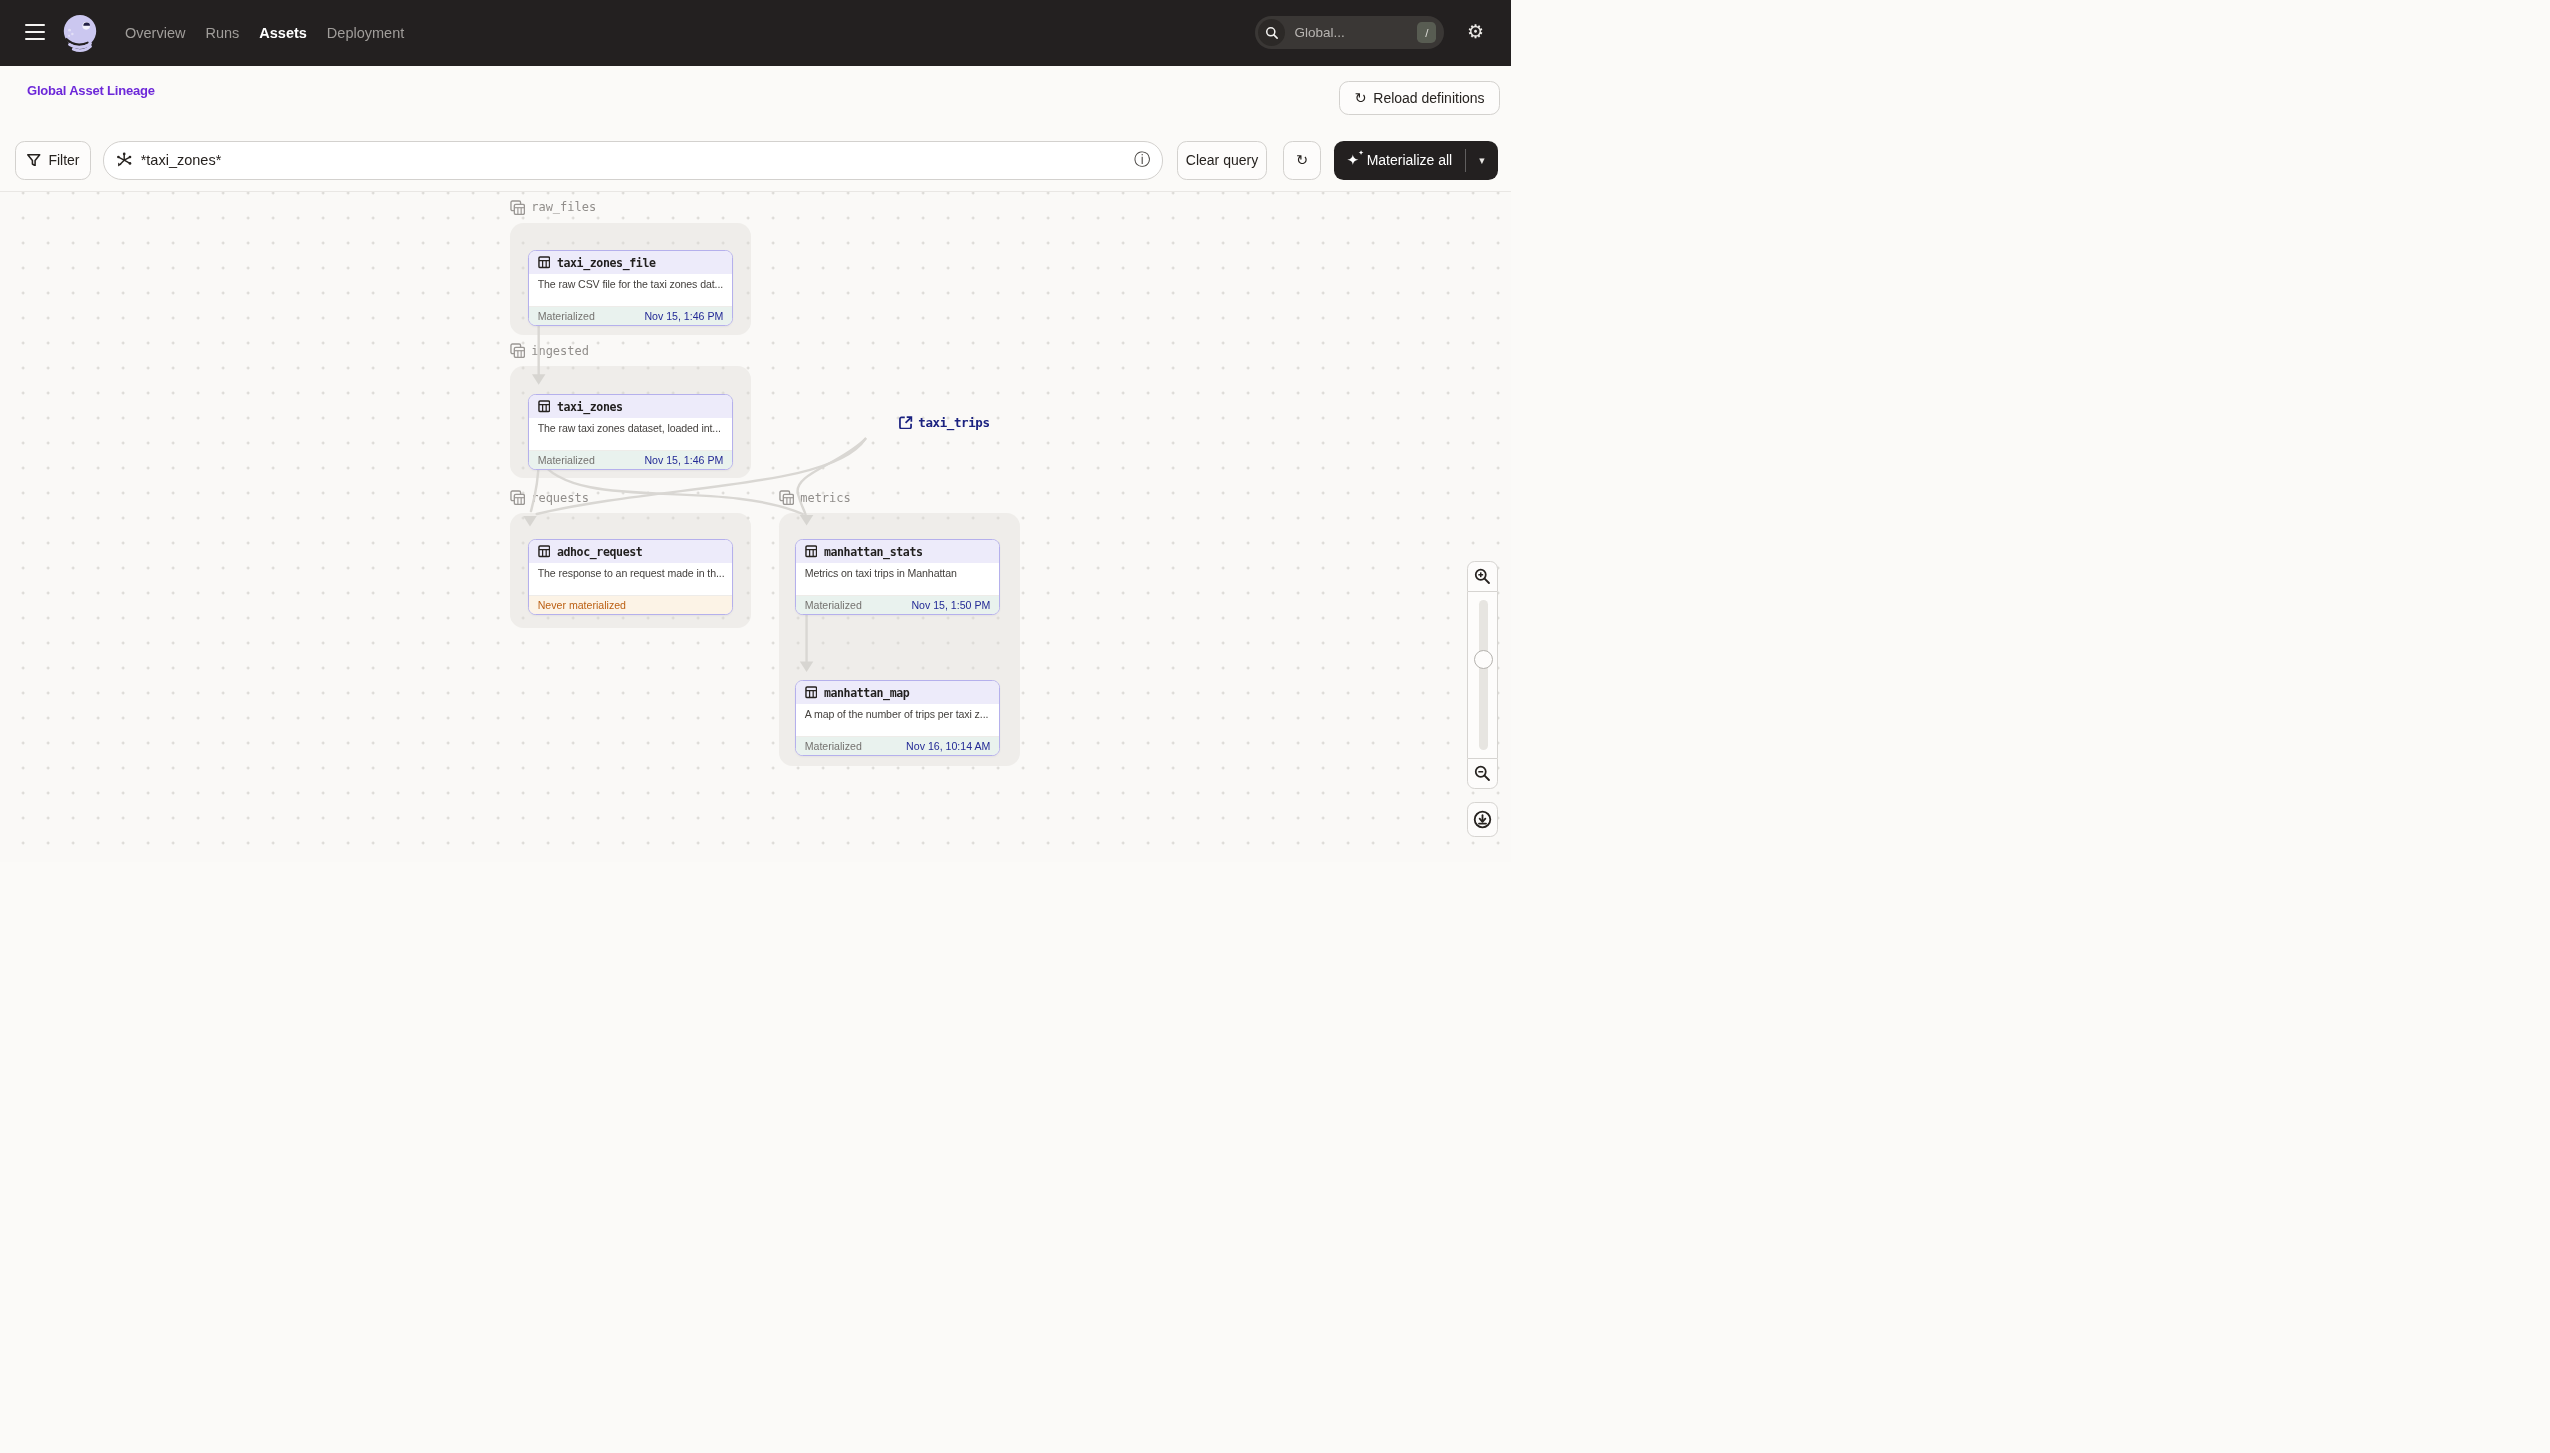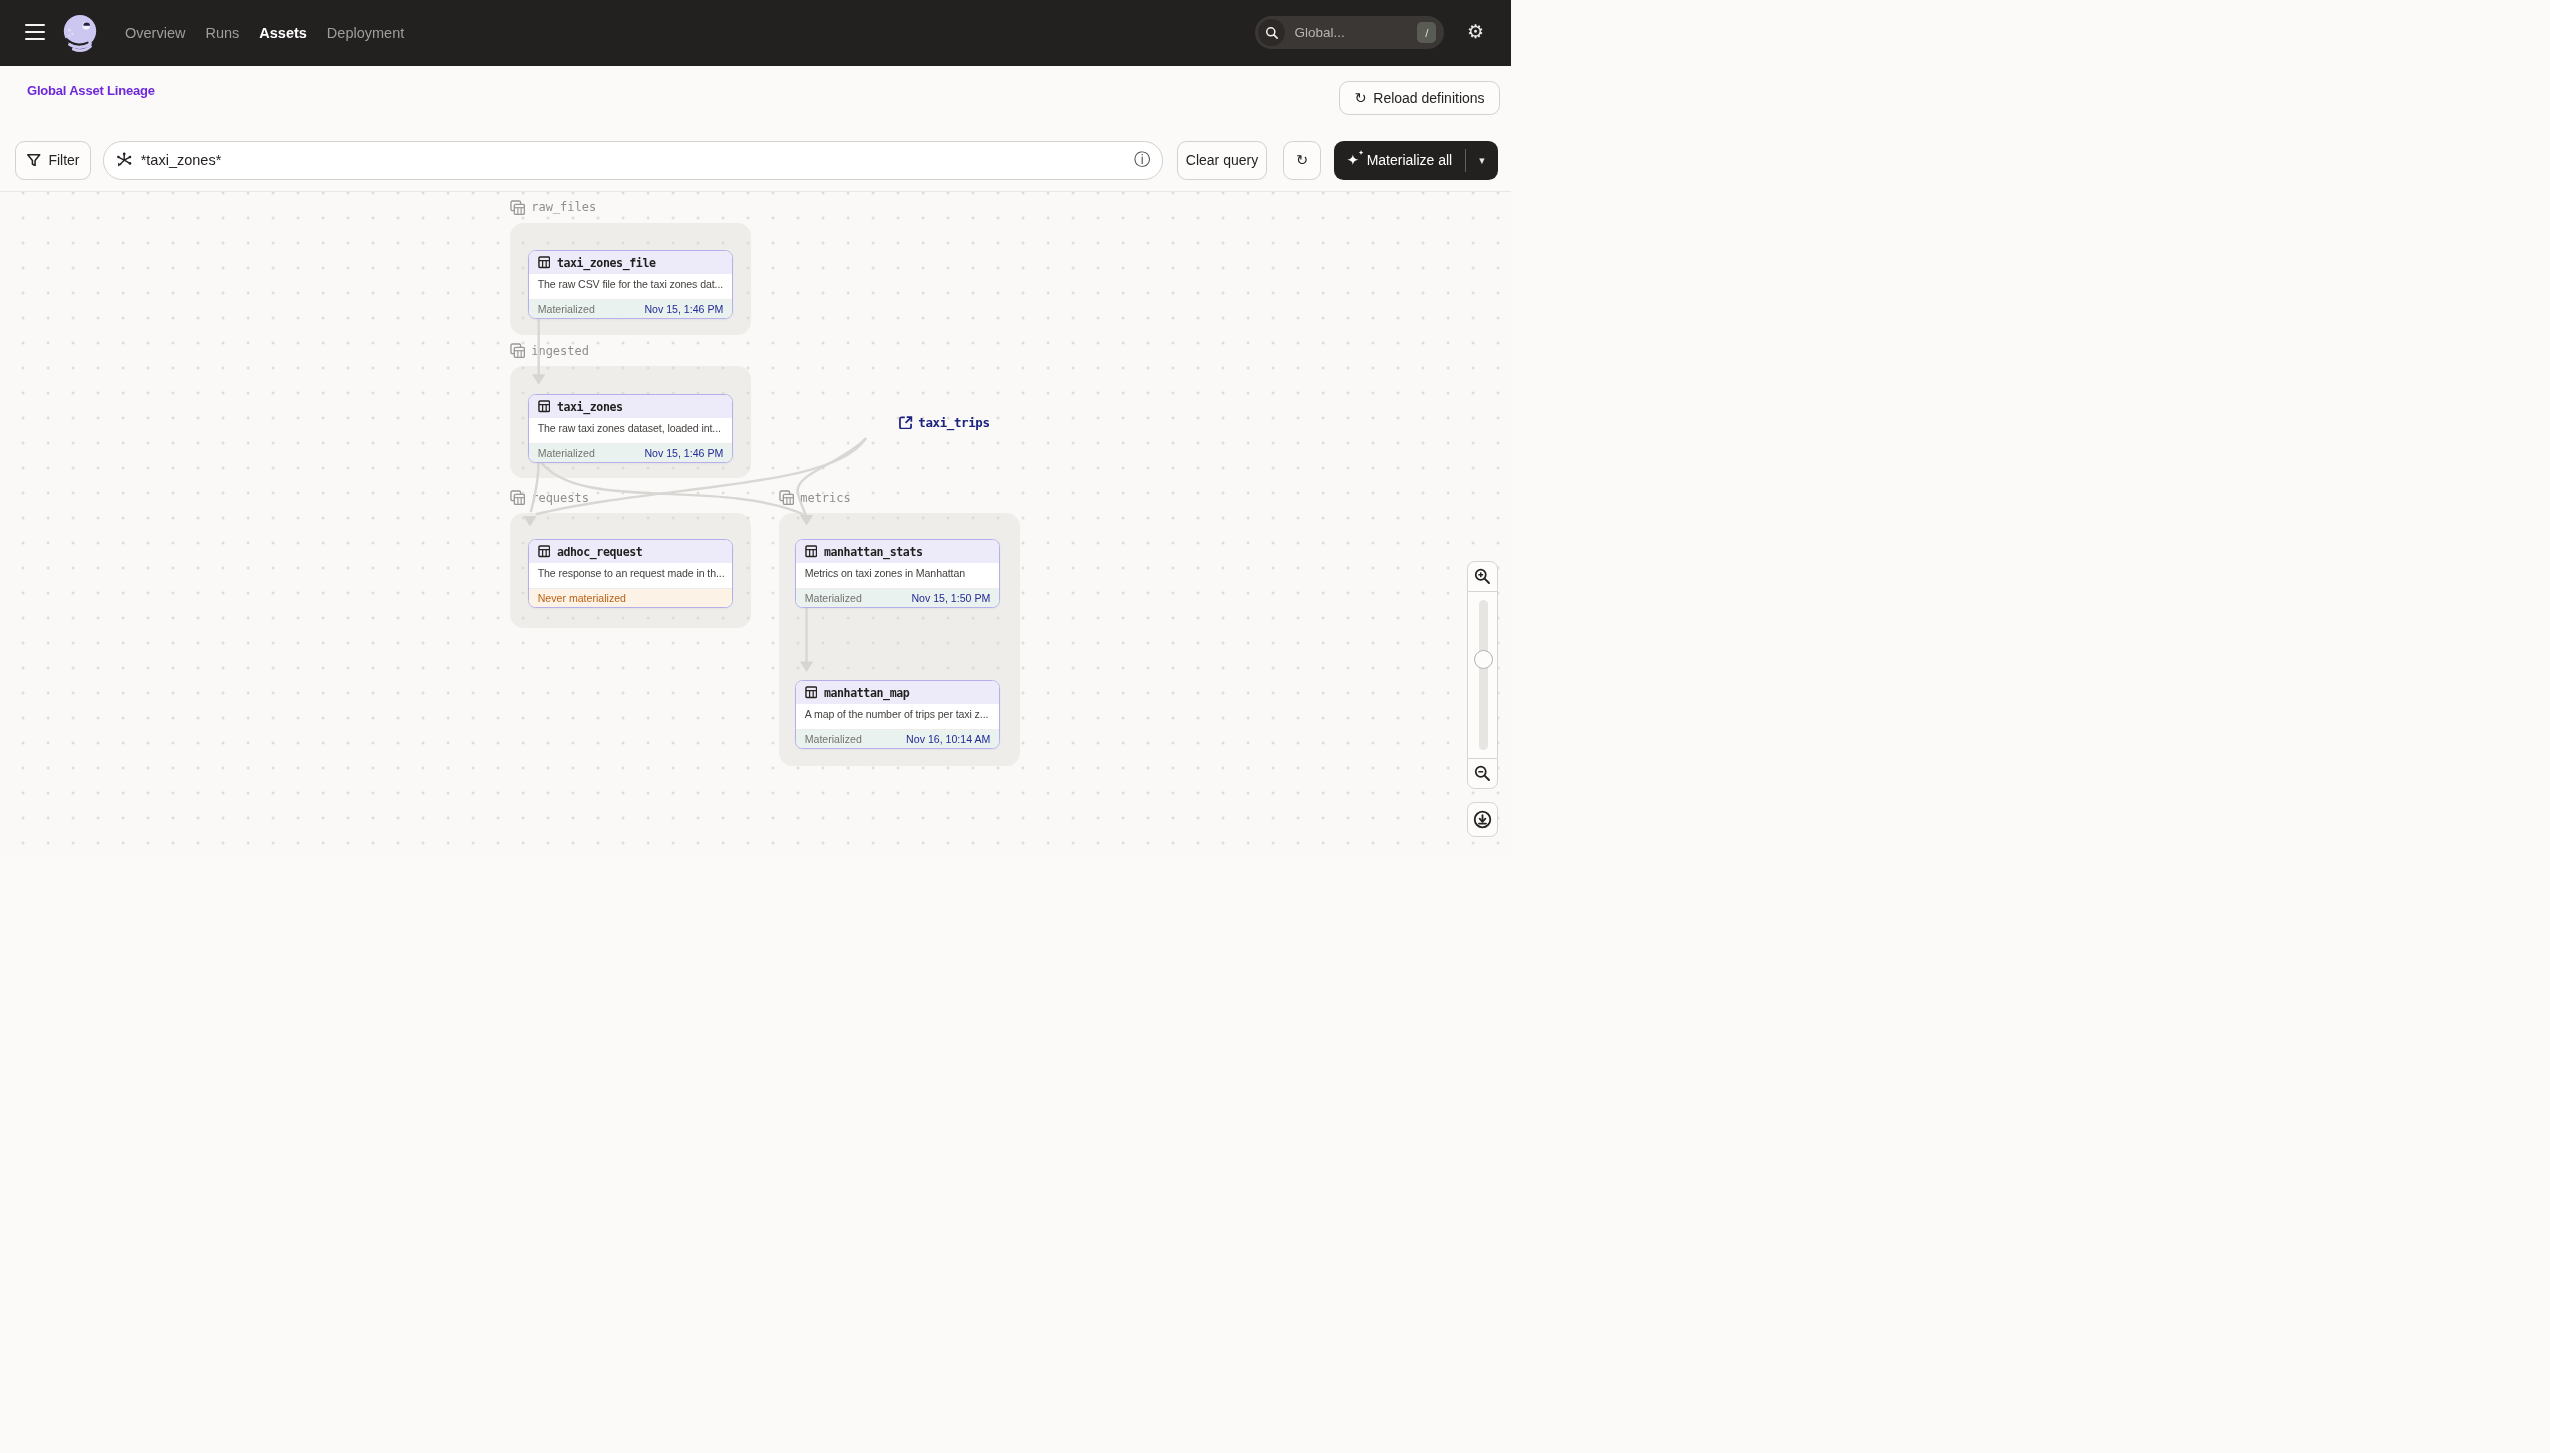--- a/index.html
+++ b/index.html
@@ -48,21 +48,21 @@
     background-image:radial-gradient(#d6d4d0 1.2px, transparent 1.3px);
     background-size:25px 25px; background-position:10.6px 13.5px; }
   .group-box { position:absolute; background:rgba(221,219,214,0.38); border-radius:13.5px; }
   .group-label { position:absolute; display:flex; align-items:center; gap:5.8px; color:#918e8b;
     font-family:"DejaVu Sans Mono", monospace; font-size:12px; }
   .edges { position:absolute; left:0; top:0; }
 
   .asset-node { position:absolute; width:205px; background:#fff; border:1.4px solid #b5b0ec; border-radius:7.7px; overflow:hidden; box-shadow:0 1px 1.9px rgba(40,35,80,0.05); cursor:pointer; }
   .node-header { height:23px; background:#edebfa; display:flex; align-items:center; gap:6.7px; padding:0 8.7px; }
   .node-name { font-family:"DejaVu Sans Mono", monospace; font-weight:700; font-size:11.6px; color:#211f1e; letter-spacing:-0.4px; white-space:nowrap; }
-  .node-desc { height:25px; line-height:20px; padding:0 8.7px; font-size:10.6px; letter-spacing:-0.1px; color:#44413e; white-space:nowrap; overflow:hidden; background:#fff; }
+  .node-desc { height:32px; line-height:20px; padding:0 8.7px; font-size:10.6px; letter-spacing:-0.1px; color:#44413e; white-space:nowrap; overflow:hidden; background:#fff; }
   .node-footer { height:19px; display:flex; align-items:center; justify-content:space-between; padding:0 8.7px; background:#e9f2ee; border-top:1px solid #eeece9; }
   .node-footer .status { font-size:10.6px; color:#757370;text-align:right; }
   .node-footer .time { font-size:10.6px; font-weight:500; color:#232a96; }
   .node-footer.never { background:#fcf3e6; }
   .node-footer.never .status { color:#bb5f12; }
 
   .external-asset { position:absolute; display:flex; align-items:center; gap:5.8px; cursor:pointer;margin-left:40px; }
   .external-name { font-family:"DejaVu Sans Mono", monospace; font-weight:700; font-size:12.5px; color:#1b2280; letter-spacing:-0.4px; }
 
   
@@ -294,21 +294,21 @@
     <div class="asset-node" style="left:795px; top:347px;">
       <div class="node-header">
         <svg width="12.5" height="12.5" viewBox="0 0 13 13">
             <rect x="1" y="1" width="11" height="11" rx="1.2" fill="none" stroke="#26221f" stroke-width="1.5"></rect>
             <line x1="1" y1="4.8" x2="12" y2="4.8" stroke="#26221f" stroke-width="1.3"></line>
             <line x1="4.8" y1="4.8" x2="4.8" y2="12" stroke="#26221f" stroke-width="1.3"></line>
             <line x1="8.5" y1="4.8" x2="8.5" y2="12" stroke="#26221f" stroke-width="1.3"></line>
           </svg>
         <span class="node-name">manhattan_stats</span>
       </div>
-      <div class="node-desc">Metrics on taxi zones in Manhattan</div>
+      <div class="node-desc">Metrics on taxi trips in Manhattan</div>
       <div class="node-footer">
         <span class="status">Materialized</span>
         <span class="time">Nov 15, 1:50 PM</span>
       </div>
     </div>
 
     <div class="asset-node" style="left:795px; top:488px;">
       <div class="node-header">
         <svg width="12.5" height="12.5" viewBox="0 0 13 13">
             <rect x="1" y="1" width="11" height="11" rx="1.2" fill="none" stroke="#26221f" stroke-width="1.5"></rect>

